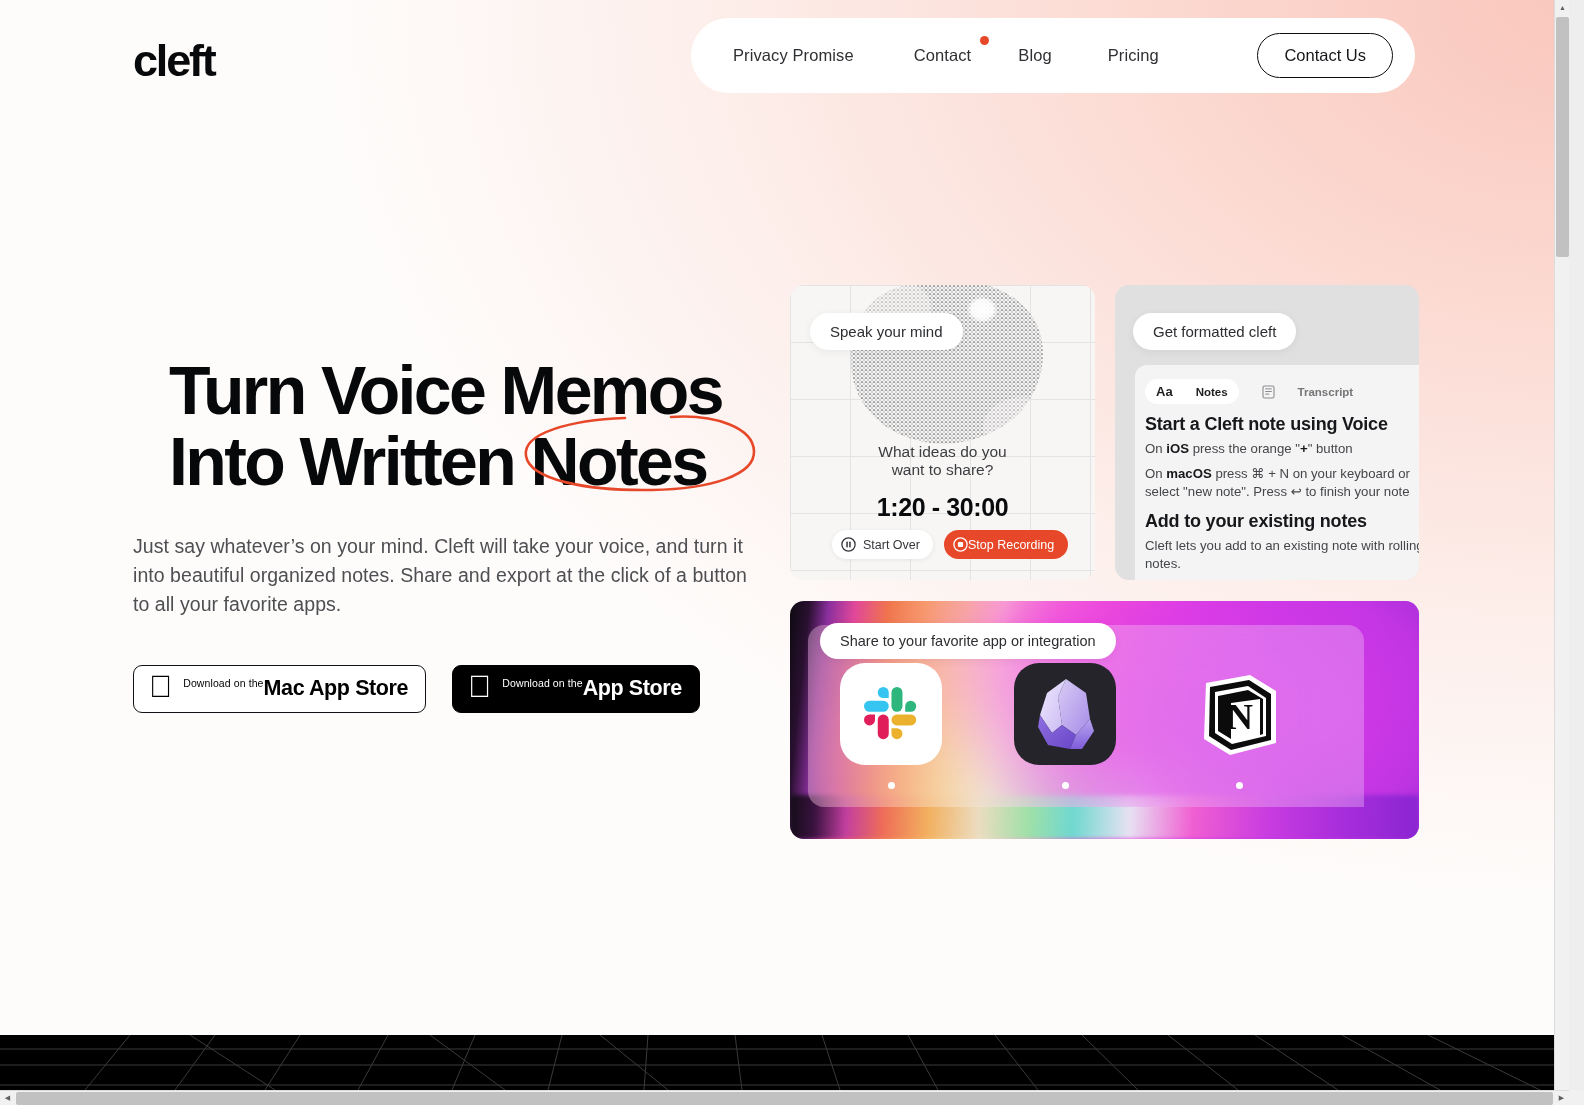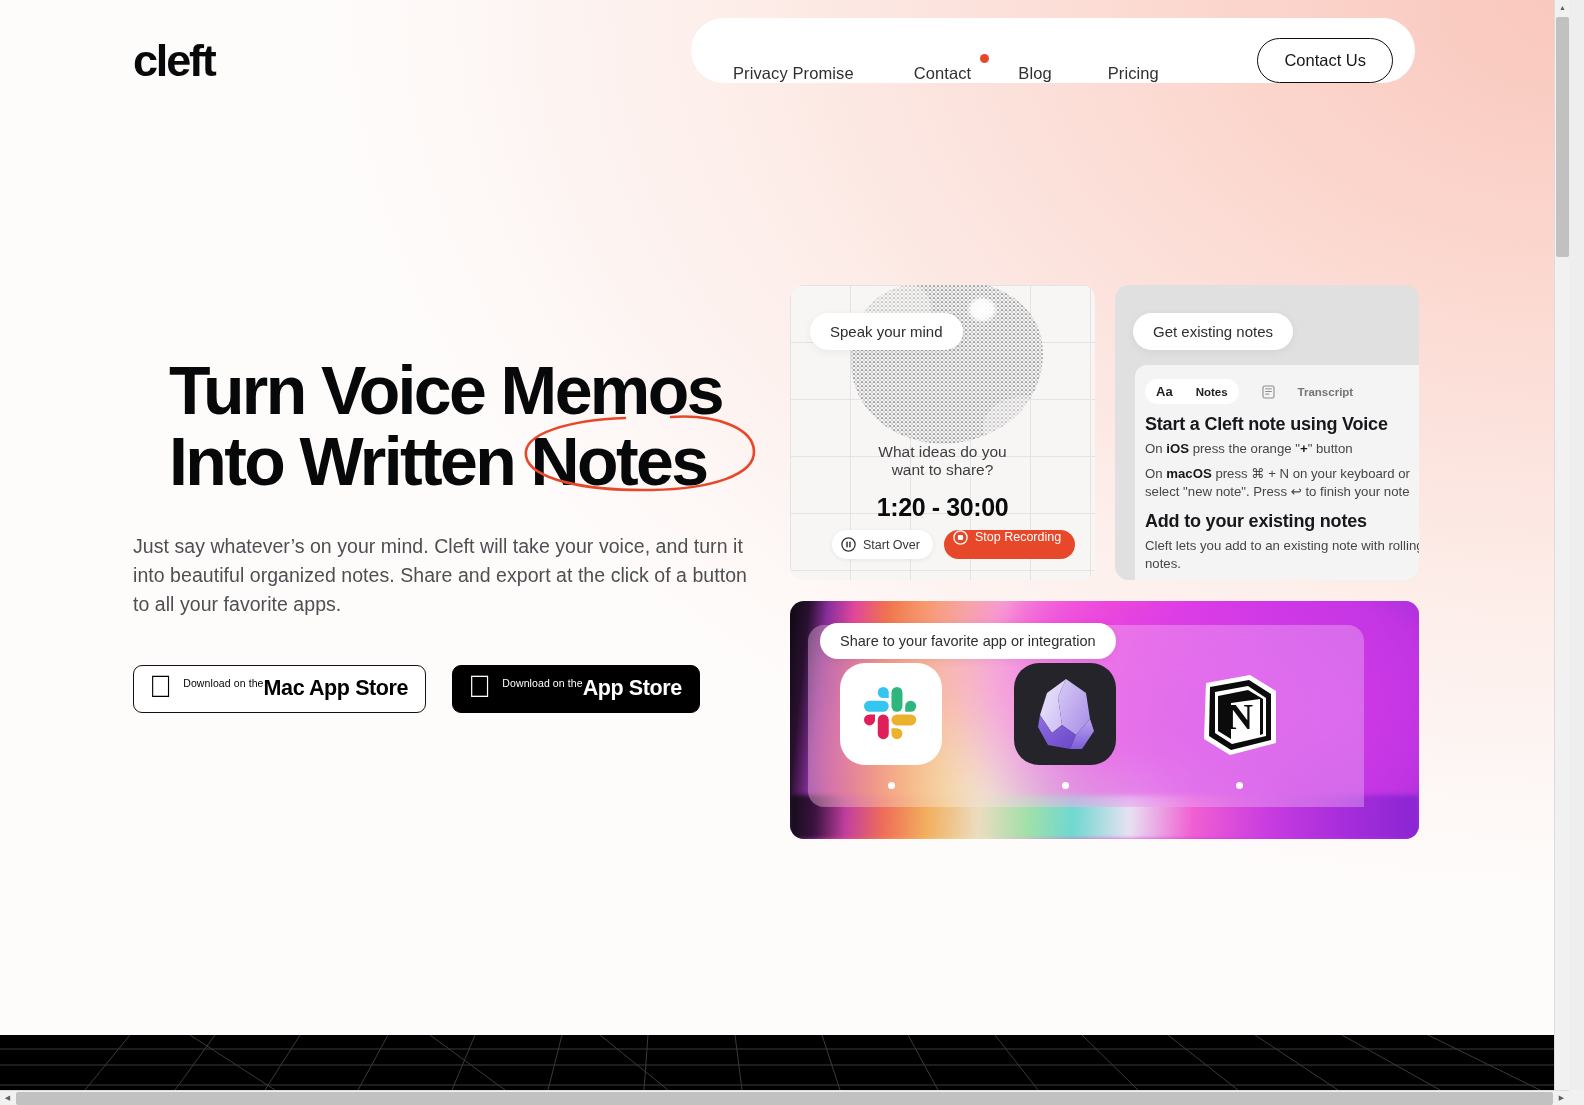--- a/index.html
+++ b/index.html
@@ -37,25 +37,25 @@
     font-weight: 700;
     letter-spacing: -2.2px;
     color: #08090a;
     line-height: 1;
     font-family: "Liberation Sans", sans-serif;
   }
 
   .nav-pill {
     position: absolute;
     left: 691px; top: 18px;
-    width: 724px; height: 65px;
+    width: 724px; height: 75px;
     background: #ffffff;
     border-radius: 38px;
     display: flex;
-    align-items: flex-end;
+    align-items: center;
     padding: 0 22px 0 42px;
   }
   .nav-link {
     position: relative;
     font-size: 16.5px;
     color: #2f3033;
     text-decoration: none;
     white-space: nowrap;
     cursor: pointer;
     letter-spacing: .1px;
@@ -195,21 +195,21 @@
     color: #35363a;
     cursor: pointer;
     border: none;
     font-family: "Liberation Sans", sans-serif;
     box-shadow: 0 1px 5px rgba(0,0,0,.07);
   }
   .btn-stoprec {
     background: #e8482a;
     border-radius: 18px;
     height: 29px;
-    display: flex; align-items: flex-start; gap: 7px;
+    display: flex; align-items: center; 
     padding: 0 14px 0 9px;
     font-size: 12.5px;
     color: #fff;
     cursor: pointer;
     border: none;
     font-family: "Liberation Sans", sans-serif;
   }
 
   .card-notes {
     position: absolute;
@@ -451,21 +451,21 @@
           <svg width="15" height="15" viewBox="0 0 15 15">
             <circle cx="7.5" cy="7.5" r="6.6" fill="none" stroke="#ffffff" stroke-width="1.3"></circle>
             <rect x="4.9" y="4.9" width="5.2" height="5.2" rx="1.1" fill="#ffffff"></rect>
           </svg>
           <span>Stop Recording</span>
         </button>
       </div>
     </div>
 
     <div class="card-notes">
-      <div class="pill pill-format">Get existing notes</div>
+      <div class="pill pill-format">Get formatted cleft</div>
 
       <div class="notes-panel">
         <div class="tabs">
           <div class="tab active">
             <span class="aa">Aa</span>
             <span>Notes</span>
           </div>
           <div class="tab">
             <svg width="13" height="14" viewBox="0 0 13 14">
               <rect x="1" y="1" width="11" height="12" rx="1.6" fill="none" stroke="#8b8c8f" stroke-width="1.1"></rect>

